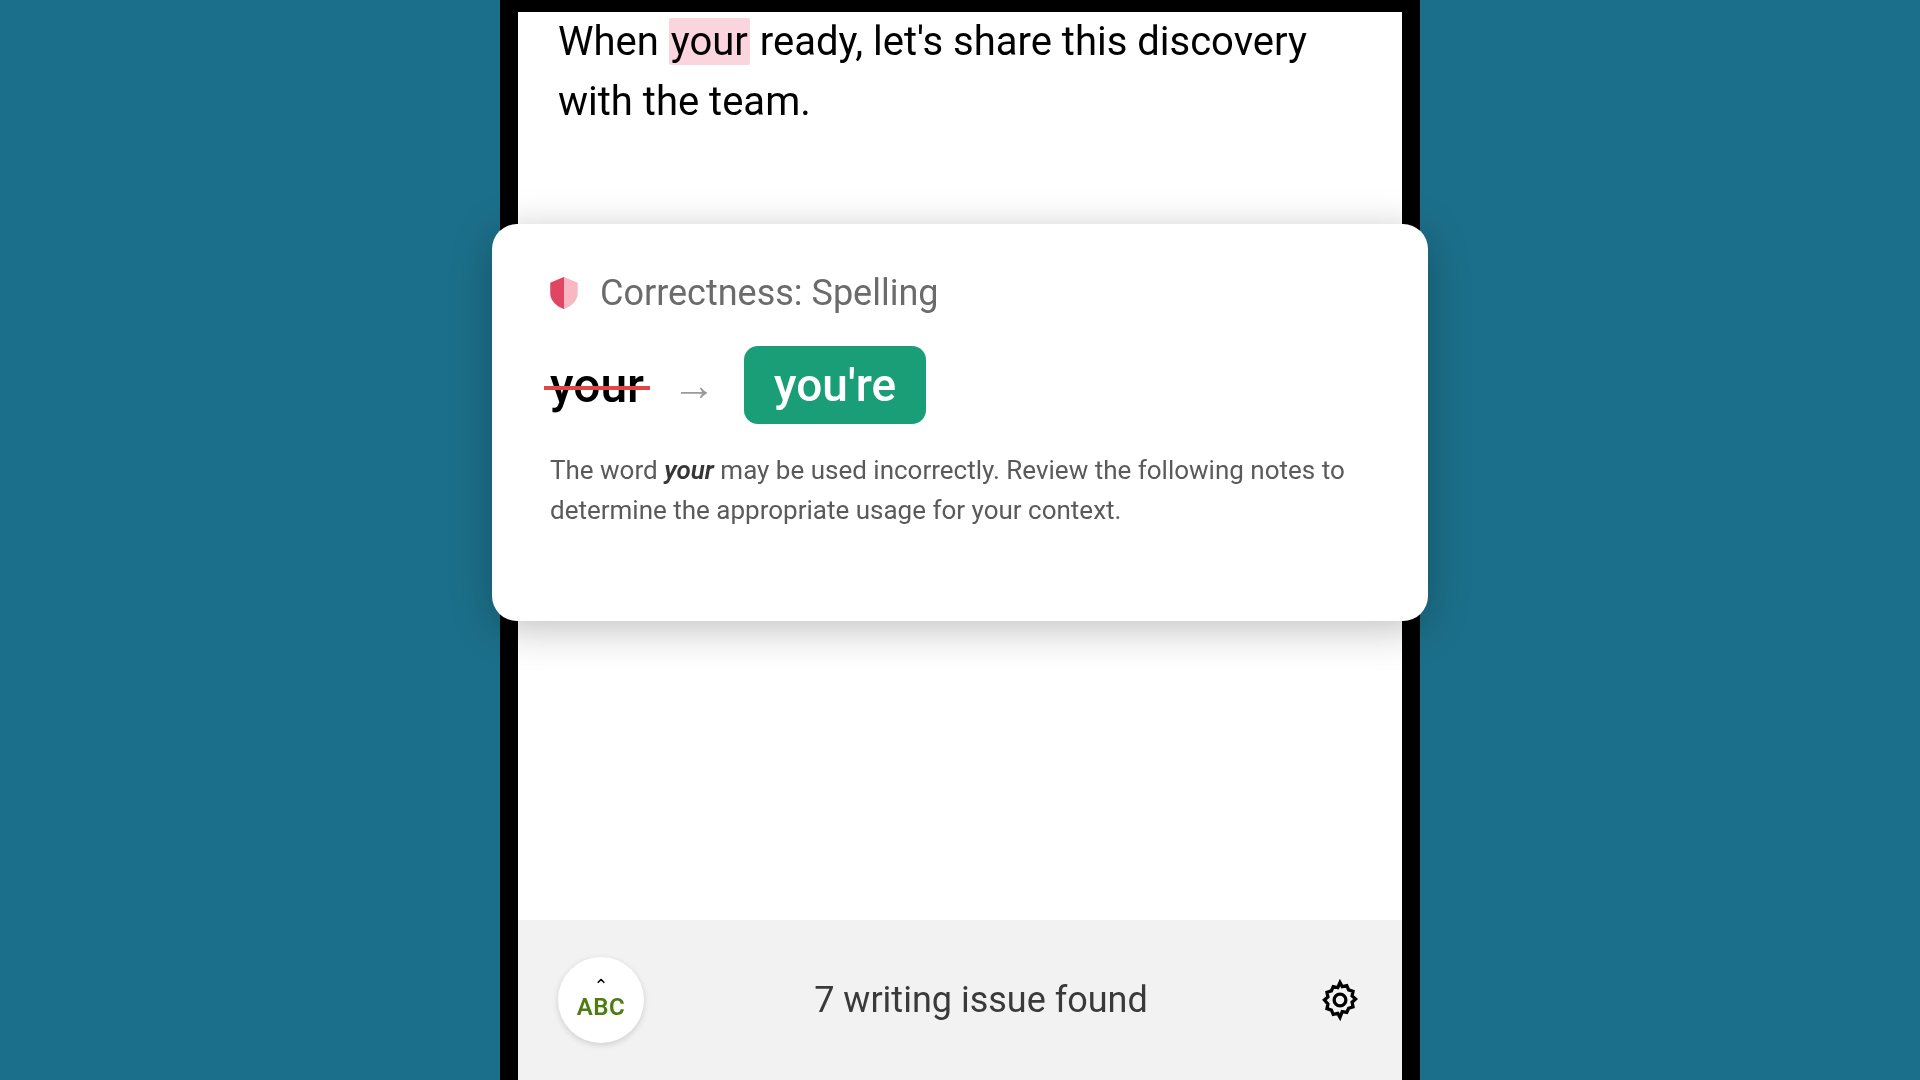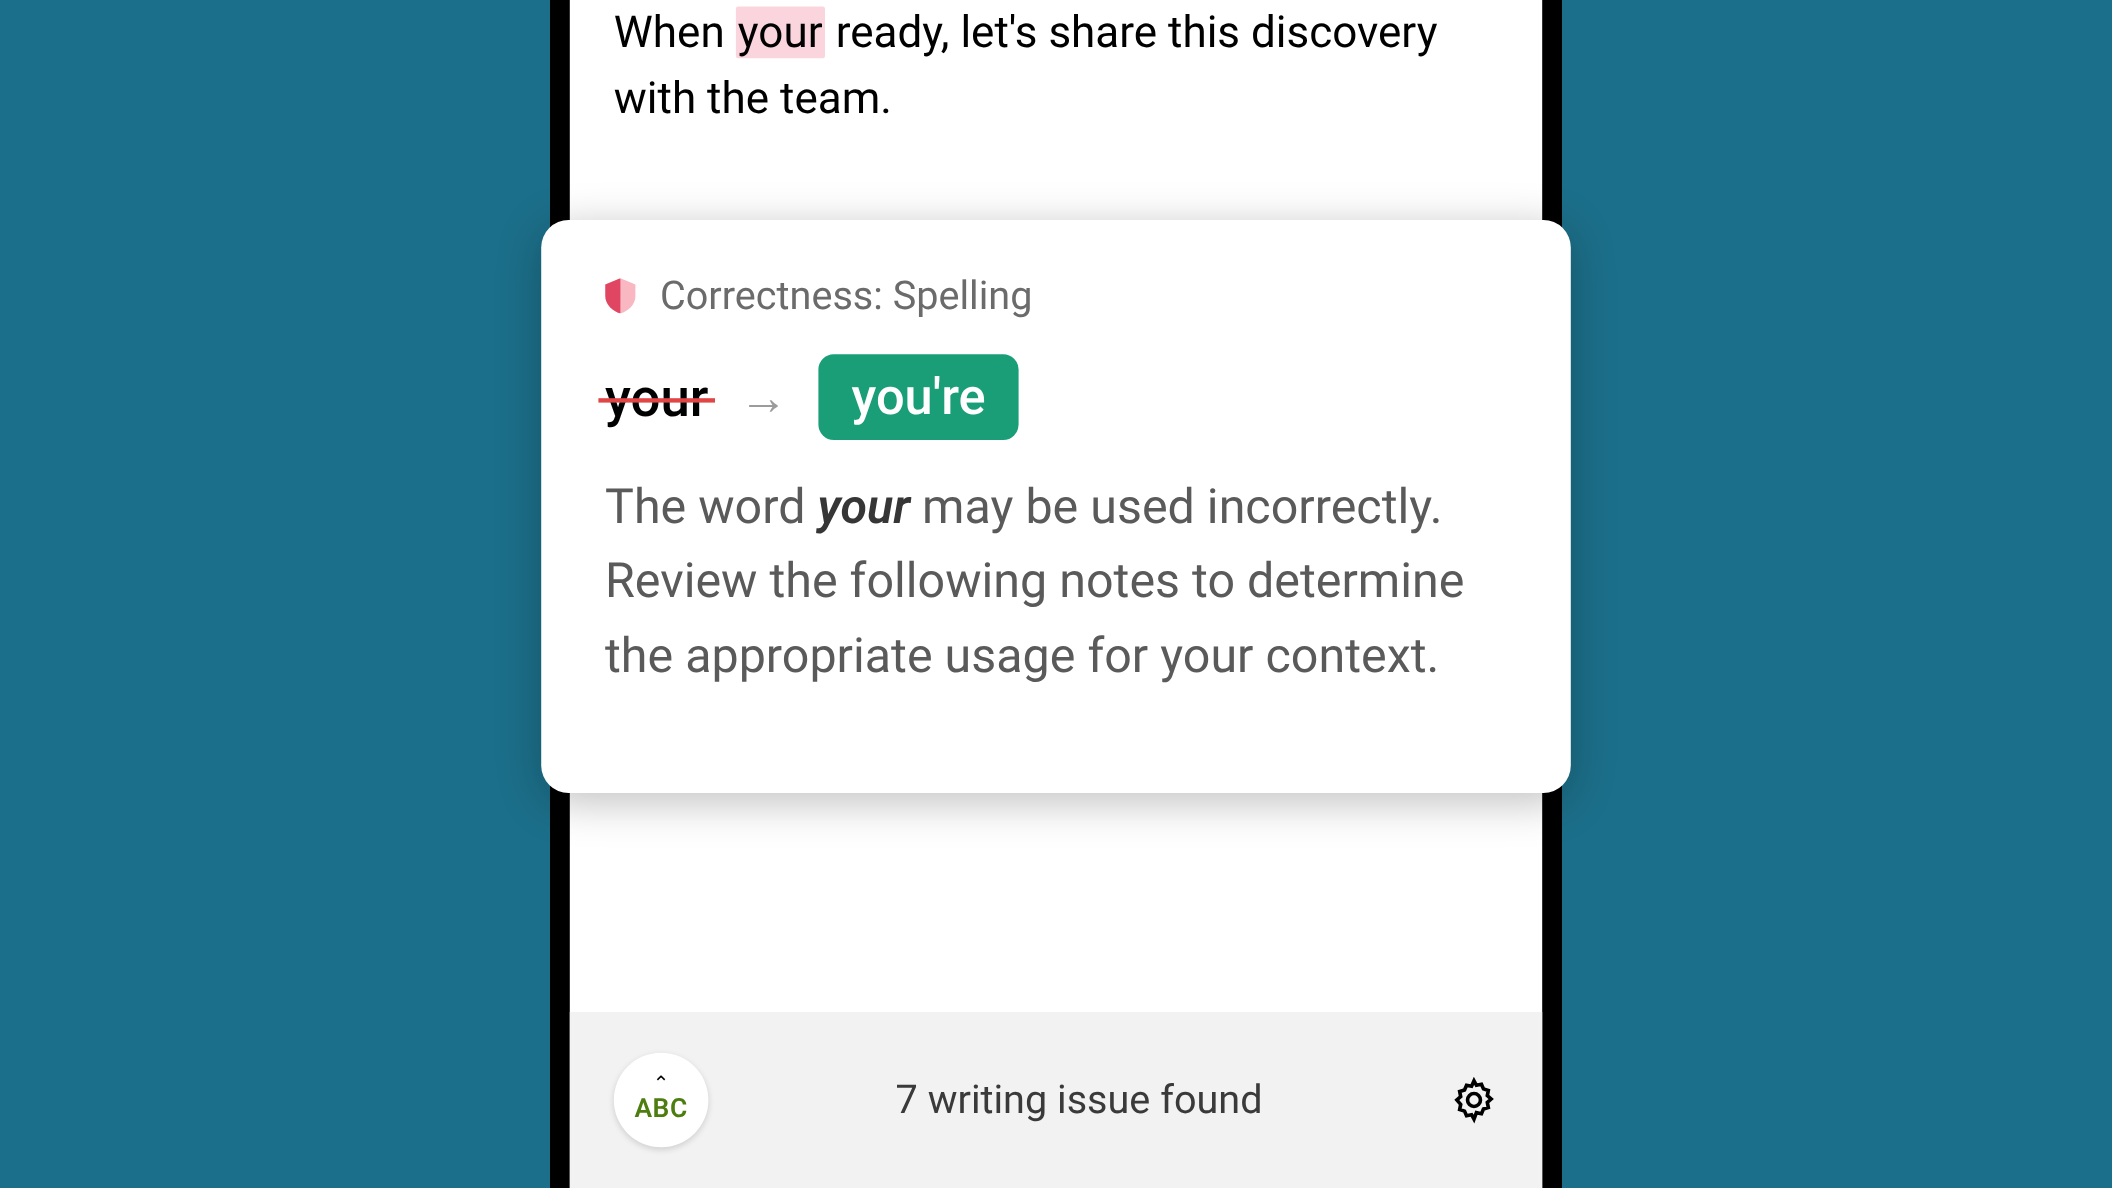--- a/index.html
+++ b/index.html
@@ -9,21 +9,21 @@
     height: 1080px;
     display: flex;
     justify-content: center;
     font-family: -apple-system, BlinkMacSystemFont, "Segoe UI", Roboto, sans-serif;
     overflow: hidden;
   }
   .phone-frame {
     position: relative;
     width: 920px;
     background: #000;
-    padding: 0 18px;
+    padding: 12px 18px;
     display: flex;
     flex-direction: column;
   }
   .screen {
     background: #fff;
     flex: 1;
     display: flex;
     flex-direction: column;
   }
   .text-area {
@@ -34,21 +34,21 @@
   }
   .highlight {
     background: #fbd5de;
     padding: 0 2px;
     border-radius: 2px;
   }
   .suggestion-card {
     position: absolute;
     left: -8px;
     right: -8px;
-    top: 200px;
+    top: 224px;
     background: #fff;
     border-radius: 25px;
     box-shadow: 0 8px 40px rgba(0,0,0,0.25);
     padding: 48px 58px 42px 58px;
     z-index: 10;
   }
   .card-header {
     display: flex;
     align-items: center;
     gap: 22px;
@@ -89,21 +89,21 @@
   }
   .suggestion-chip {
     background: #1a9e77;
     color: #fff;
     font-size: 46px;
     padding: 12px 30px;
     border-radius: 14px;
     font-weight: 500;
   }
   .explanation {
-    font-size: 44px;
+    font-size: 26px;
     line-height: 1.55;
     color: #5a5a5a;
     margin-bottom: 48px;
   }
   .explanation .emph {
     font-style: italic;
     font-weight: 600;
     color: #363636;
   }
   .ignore-row {

